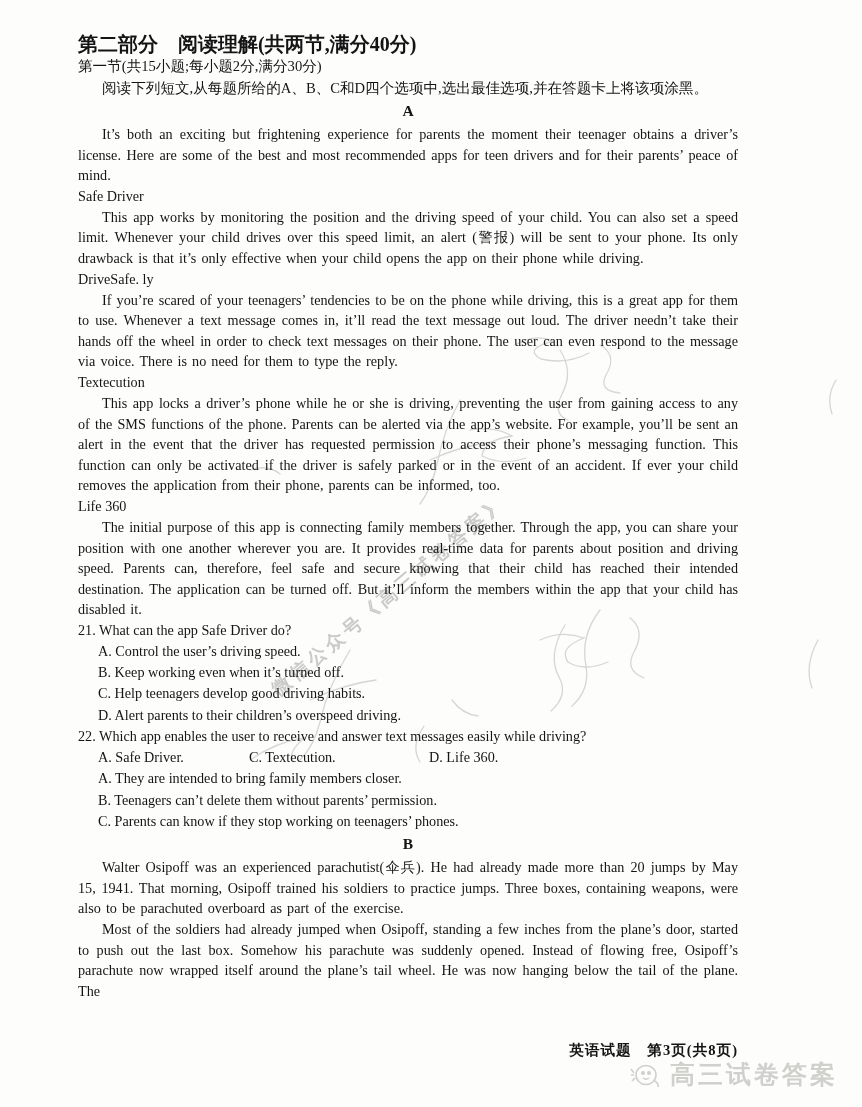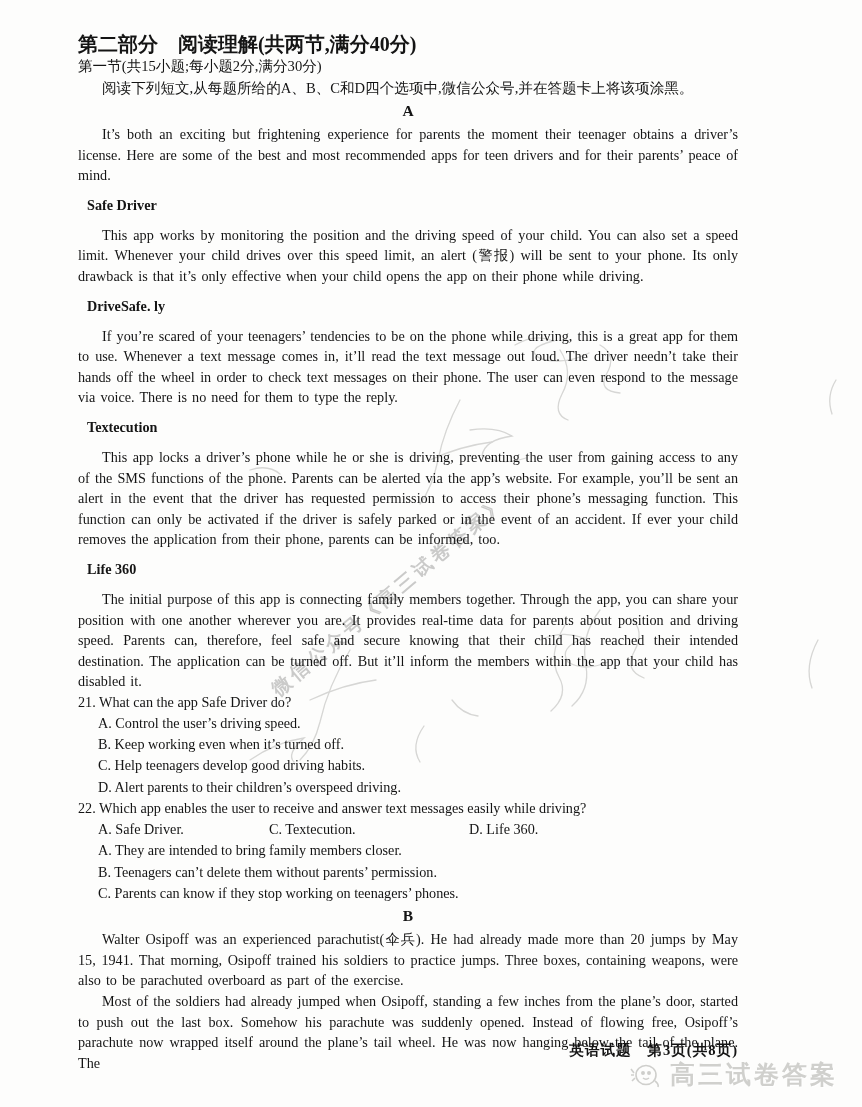--- a/index.html
+++ b/index.html
@@ -23,28 +23,28 @@
   .section-label{
     text-align:center;font-weight:bold;font-size:15.5px;
     line-height:22px;margin:1px 0 2px 0;
   }
   .para{
     text-align:justify;
     text-indent:24px;
     word-spacing:1.5px;
     margin:0;
   }
-  .app-heading{font-weight:bold;margin:9px;line-height:21px;}
+  .app-heading{font-weight:normal;margin:0;line-height:21px;}
   .question{margin:0;}
   .q-stem{line-height:21px;}
   .q-option{padding-left:20px;line-height:21.3px;}
   .q-options-inline{
     display:grid;
     grid-template-columns:151px 180px 179px auto;
-    padding-left:20px;line-height:21.3px;gap:20px;
+    padding-left:20px;line-height:21.3px;
   }
   .footer{
     position:absolute;
     left:78px;width:660px;top:1041px;
     text-align:right;
     font-weight:600;
     font-size:14.6px;
     letter-spacing:1px;
   }
   .wm-diagonal{
@@ -102,21 +102,21 @@
   </svg>
 
   <div class="wm-diagonal">微信公众号《高三试卷答案》</div>
 
   <div class="content">
 
     <div class="cn-bold">第二部分　阅读理解(共两节,满分40分)</div>
 
     <div class="cn">第一节(共15小题;每小题2分,满分30分)</div>
 
-    <div class="cn indent-line">阅读下列短文,从每题所给的A、B、C和D四个选项中,微信公众号,并在答题卡上将该项涂黑。</div>
+    <div class="cn indent-line">阅读下列短文,从每题所给的A、B、C和D四个选项中,选出最佳选项,并在答题卡上将该项涂黑。</div>
 
     <div class="section-label">A</div>
 
     <p class="para">It’s both an exciting but frightening experience for parents the moment their teenager obtains a driver’s license. Here are some of the best and most recommended apps for teen drivers and for their parents’ peace of mind.</p>
 
     <div class="app-heading">Safe Driver</div>
     <p class="para">This app works by monitoring the position and the driving speed of your child. You can also set a speed limit. Whenever your child drives over this speed limit, an alert (警报) will be sent to your phone. Its only drawback is that it’s only effective when your child opens the app on their phone while driving.</p>
 
     <div class="app-heading">DriveSafe. ly</div>
     <p class="para">If you’re scared of your teenagers’ tendencies to be on the phone while driving, this is a great app for them to use. Whenever a text message comes in, it’ll read the text message out loud. The driver needn’t take their hands off the wheel in order to check text messages on their phone. The user can even respond to the message via voice. There is no need for them to type the reply.</p>

